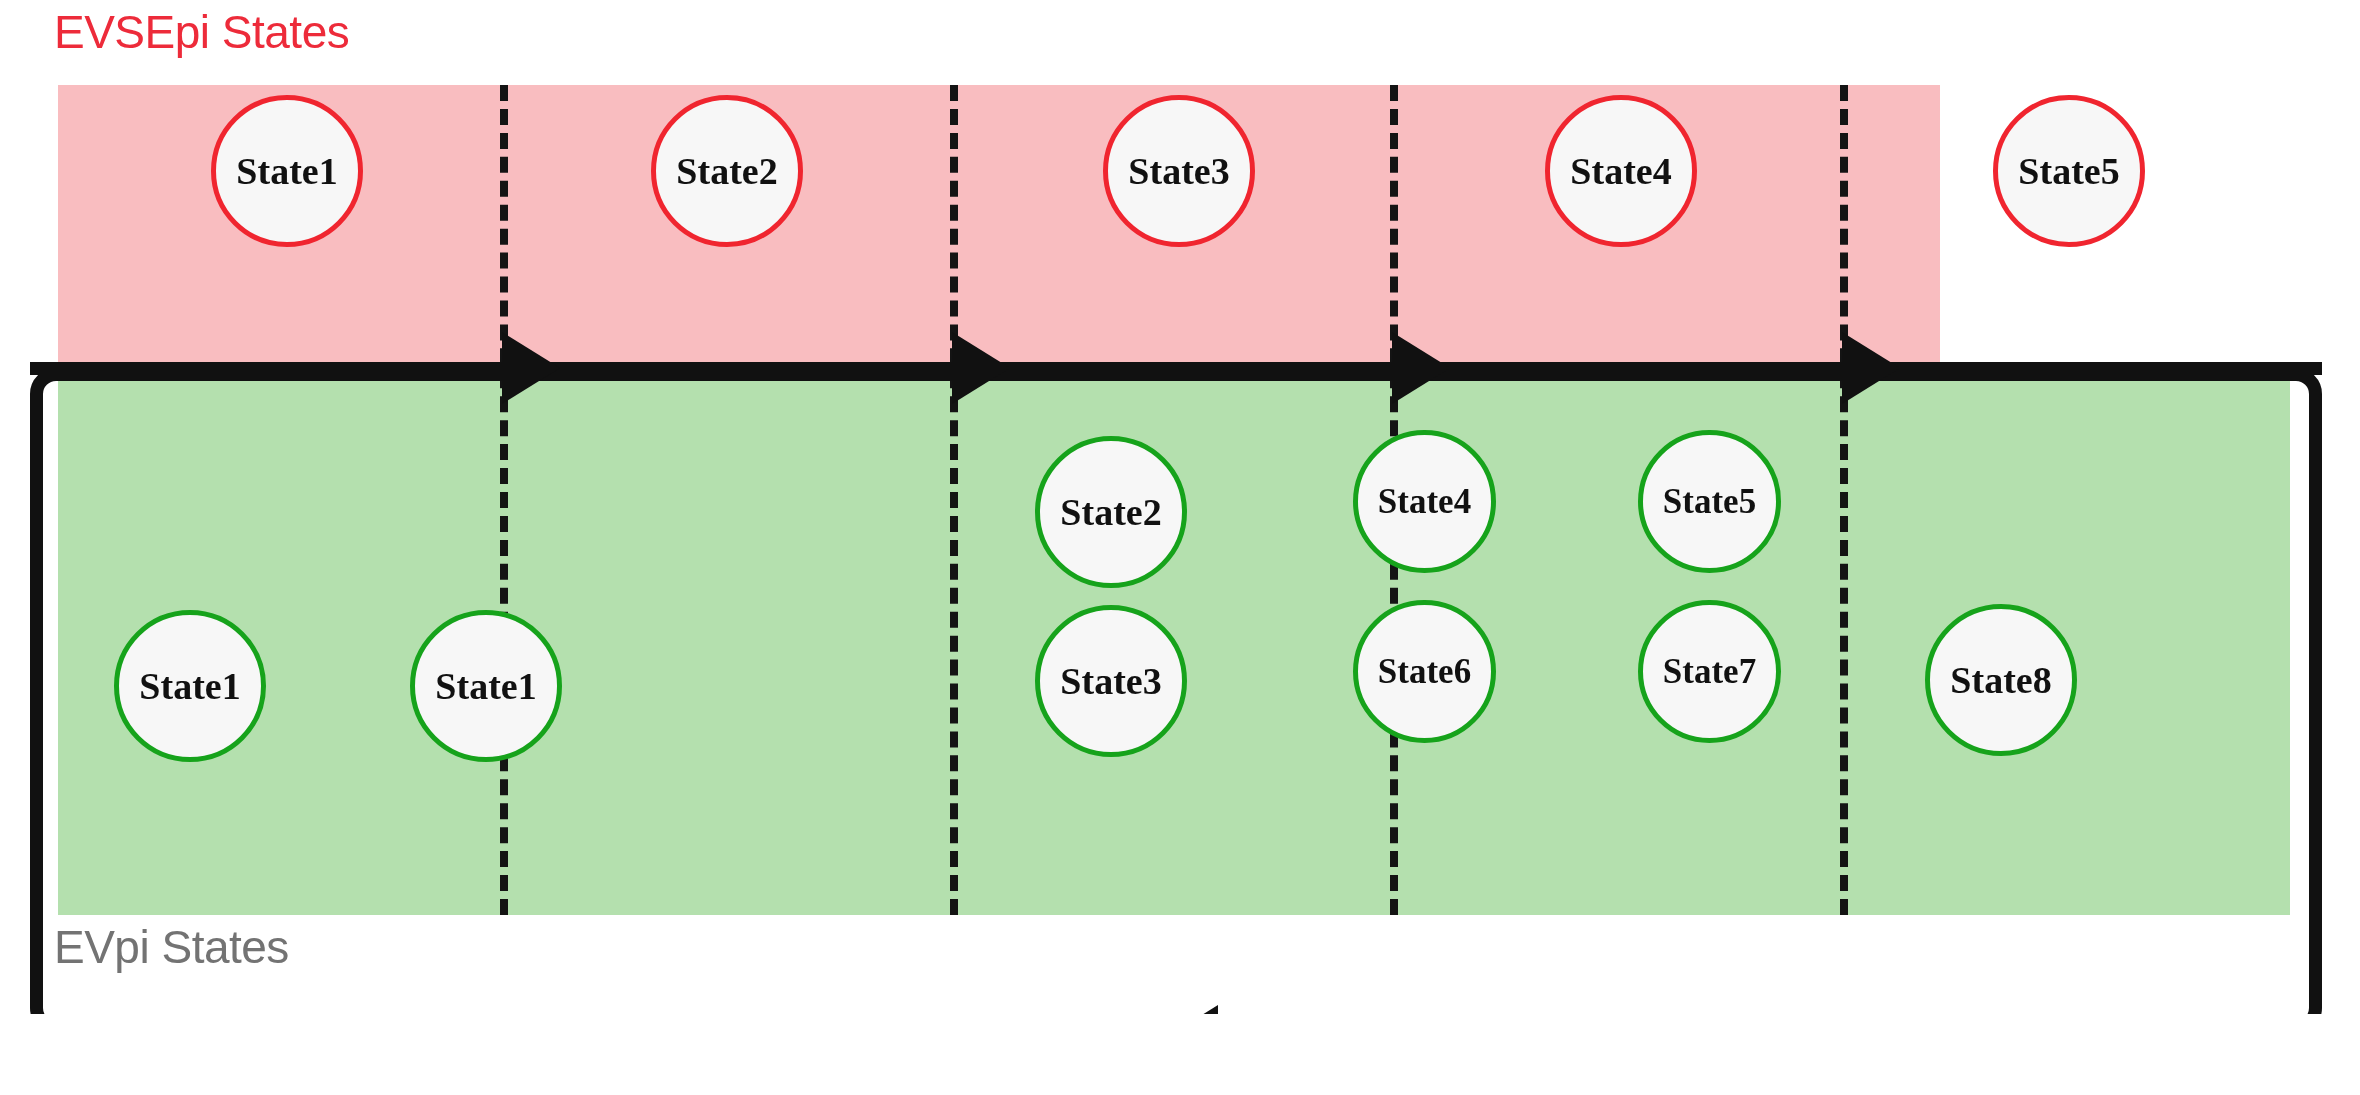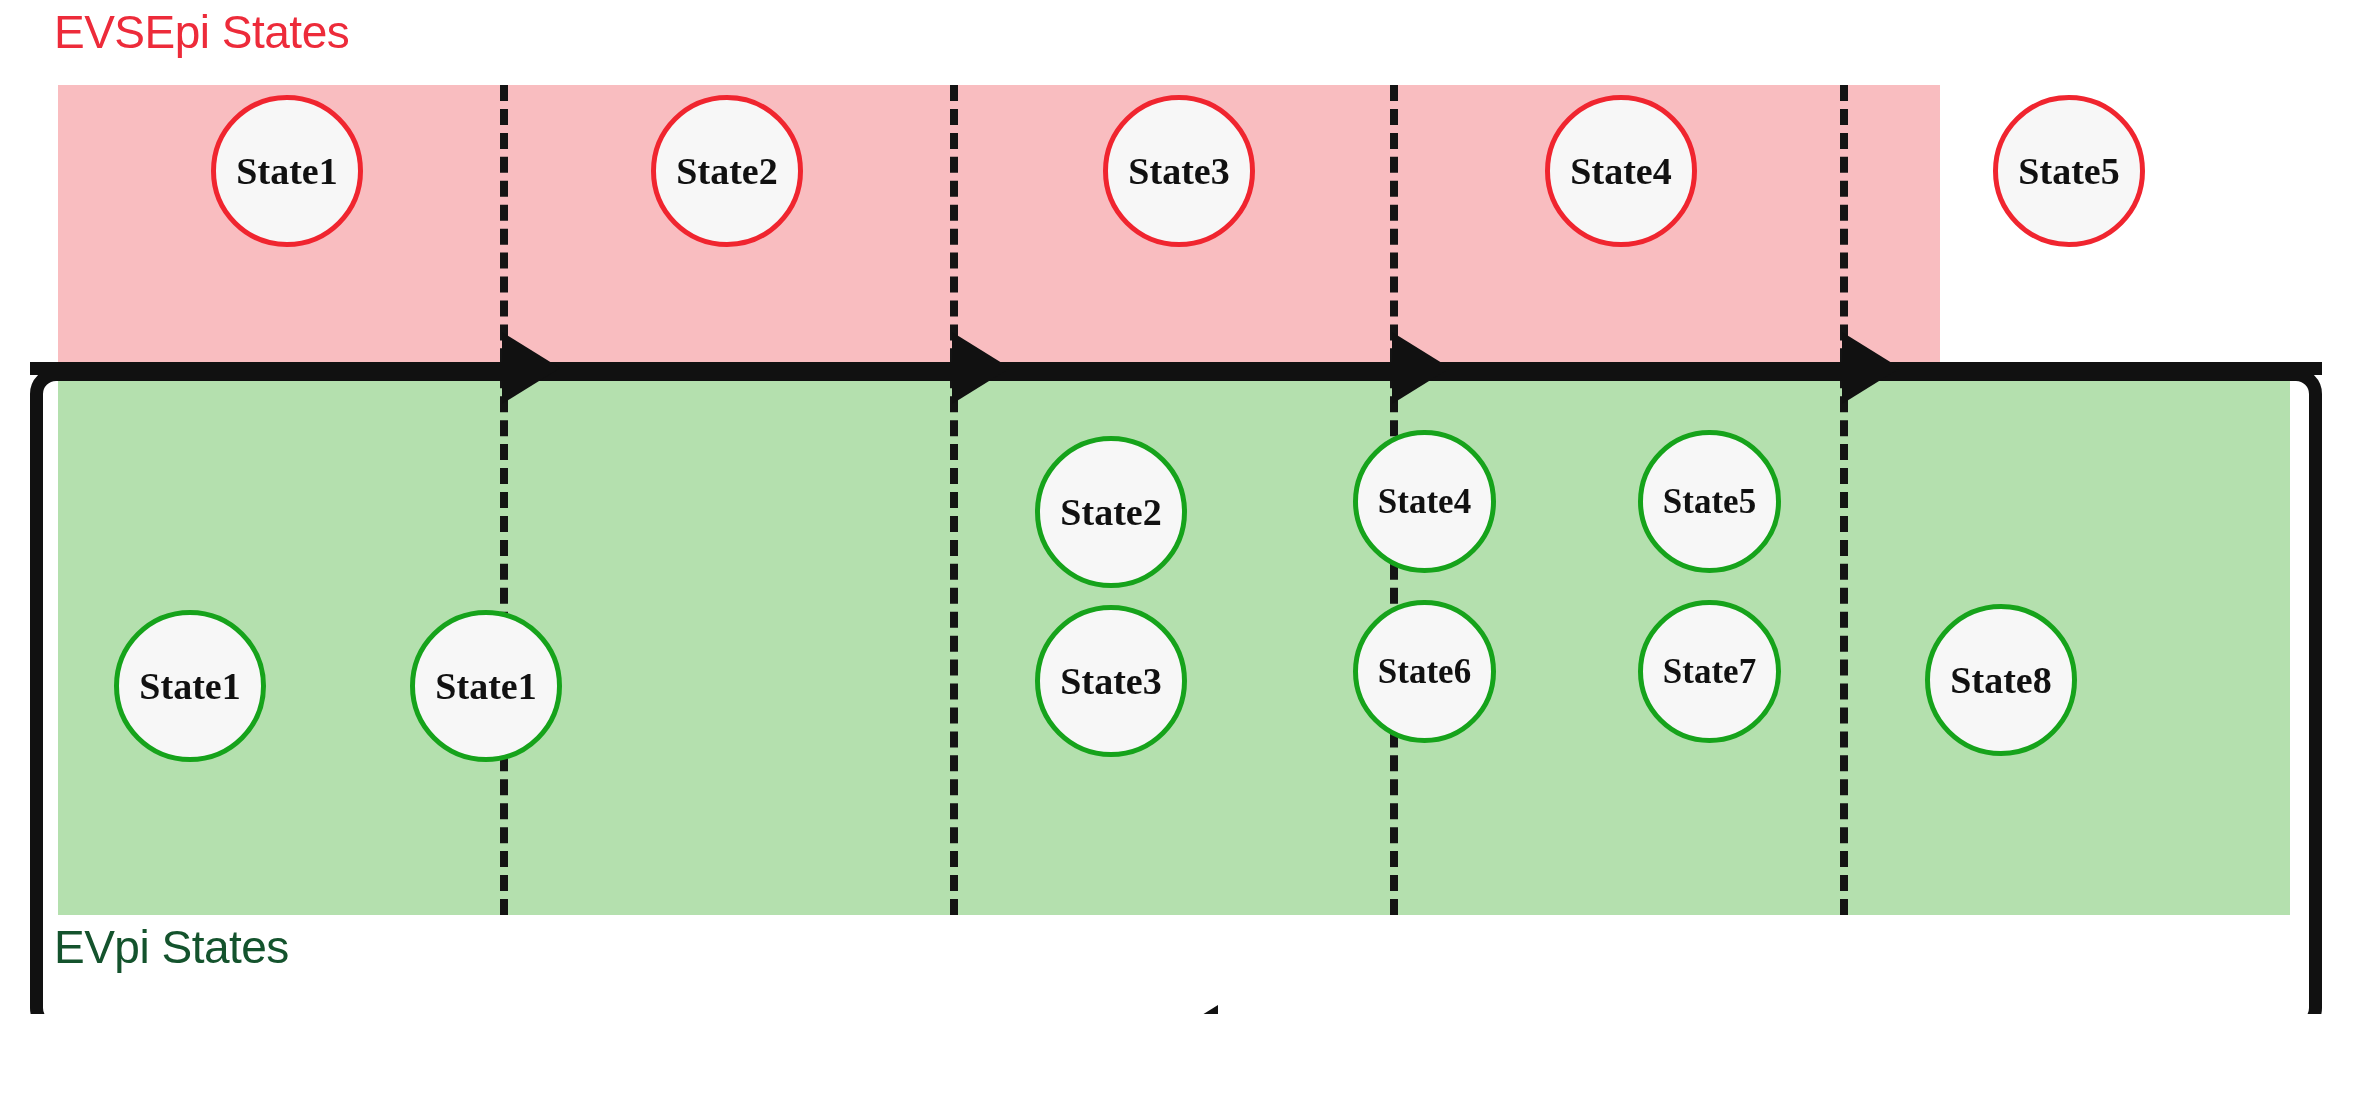--- a/index.html
+++ b/index.html
@@ -44,21 +44,21 @@
     white-space: nowrap;
   }
   #evsepi-caption {
     left: 54px;
     top: 5px;
     color: #ed2b3a;
   }
   #evpi-caption {
     left: 54px;
     top: 920px;
-    color: #14532d;
+    color: #737373;
   }
 
   
   .divider {
     position: absolute;
     top: 85px;
     height: 830px;
     width: 0;
     border-left: 8px dashed #141414;
   }

